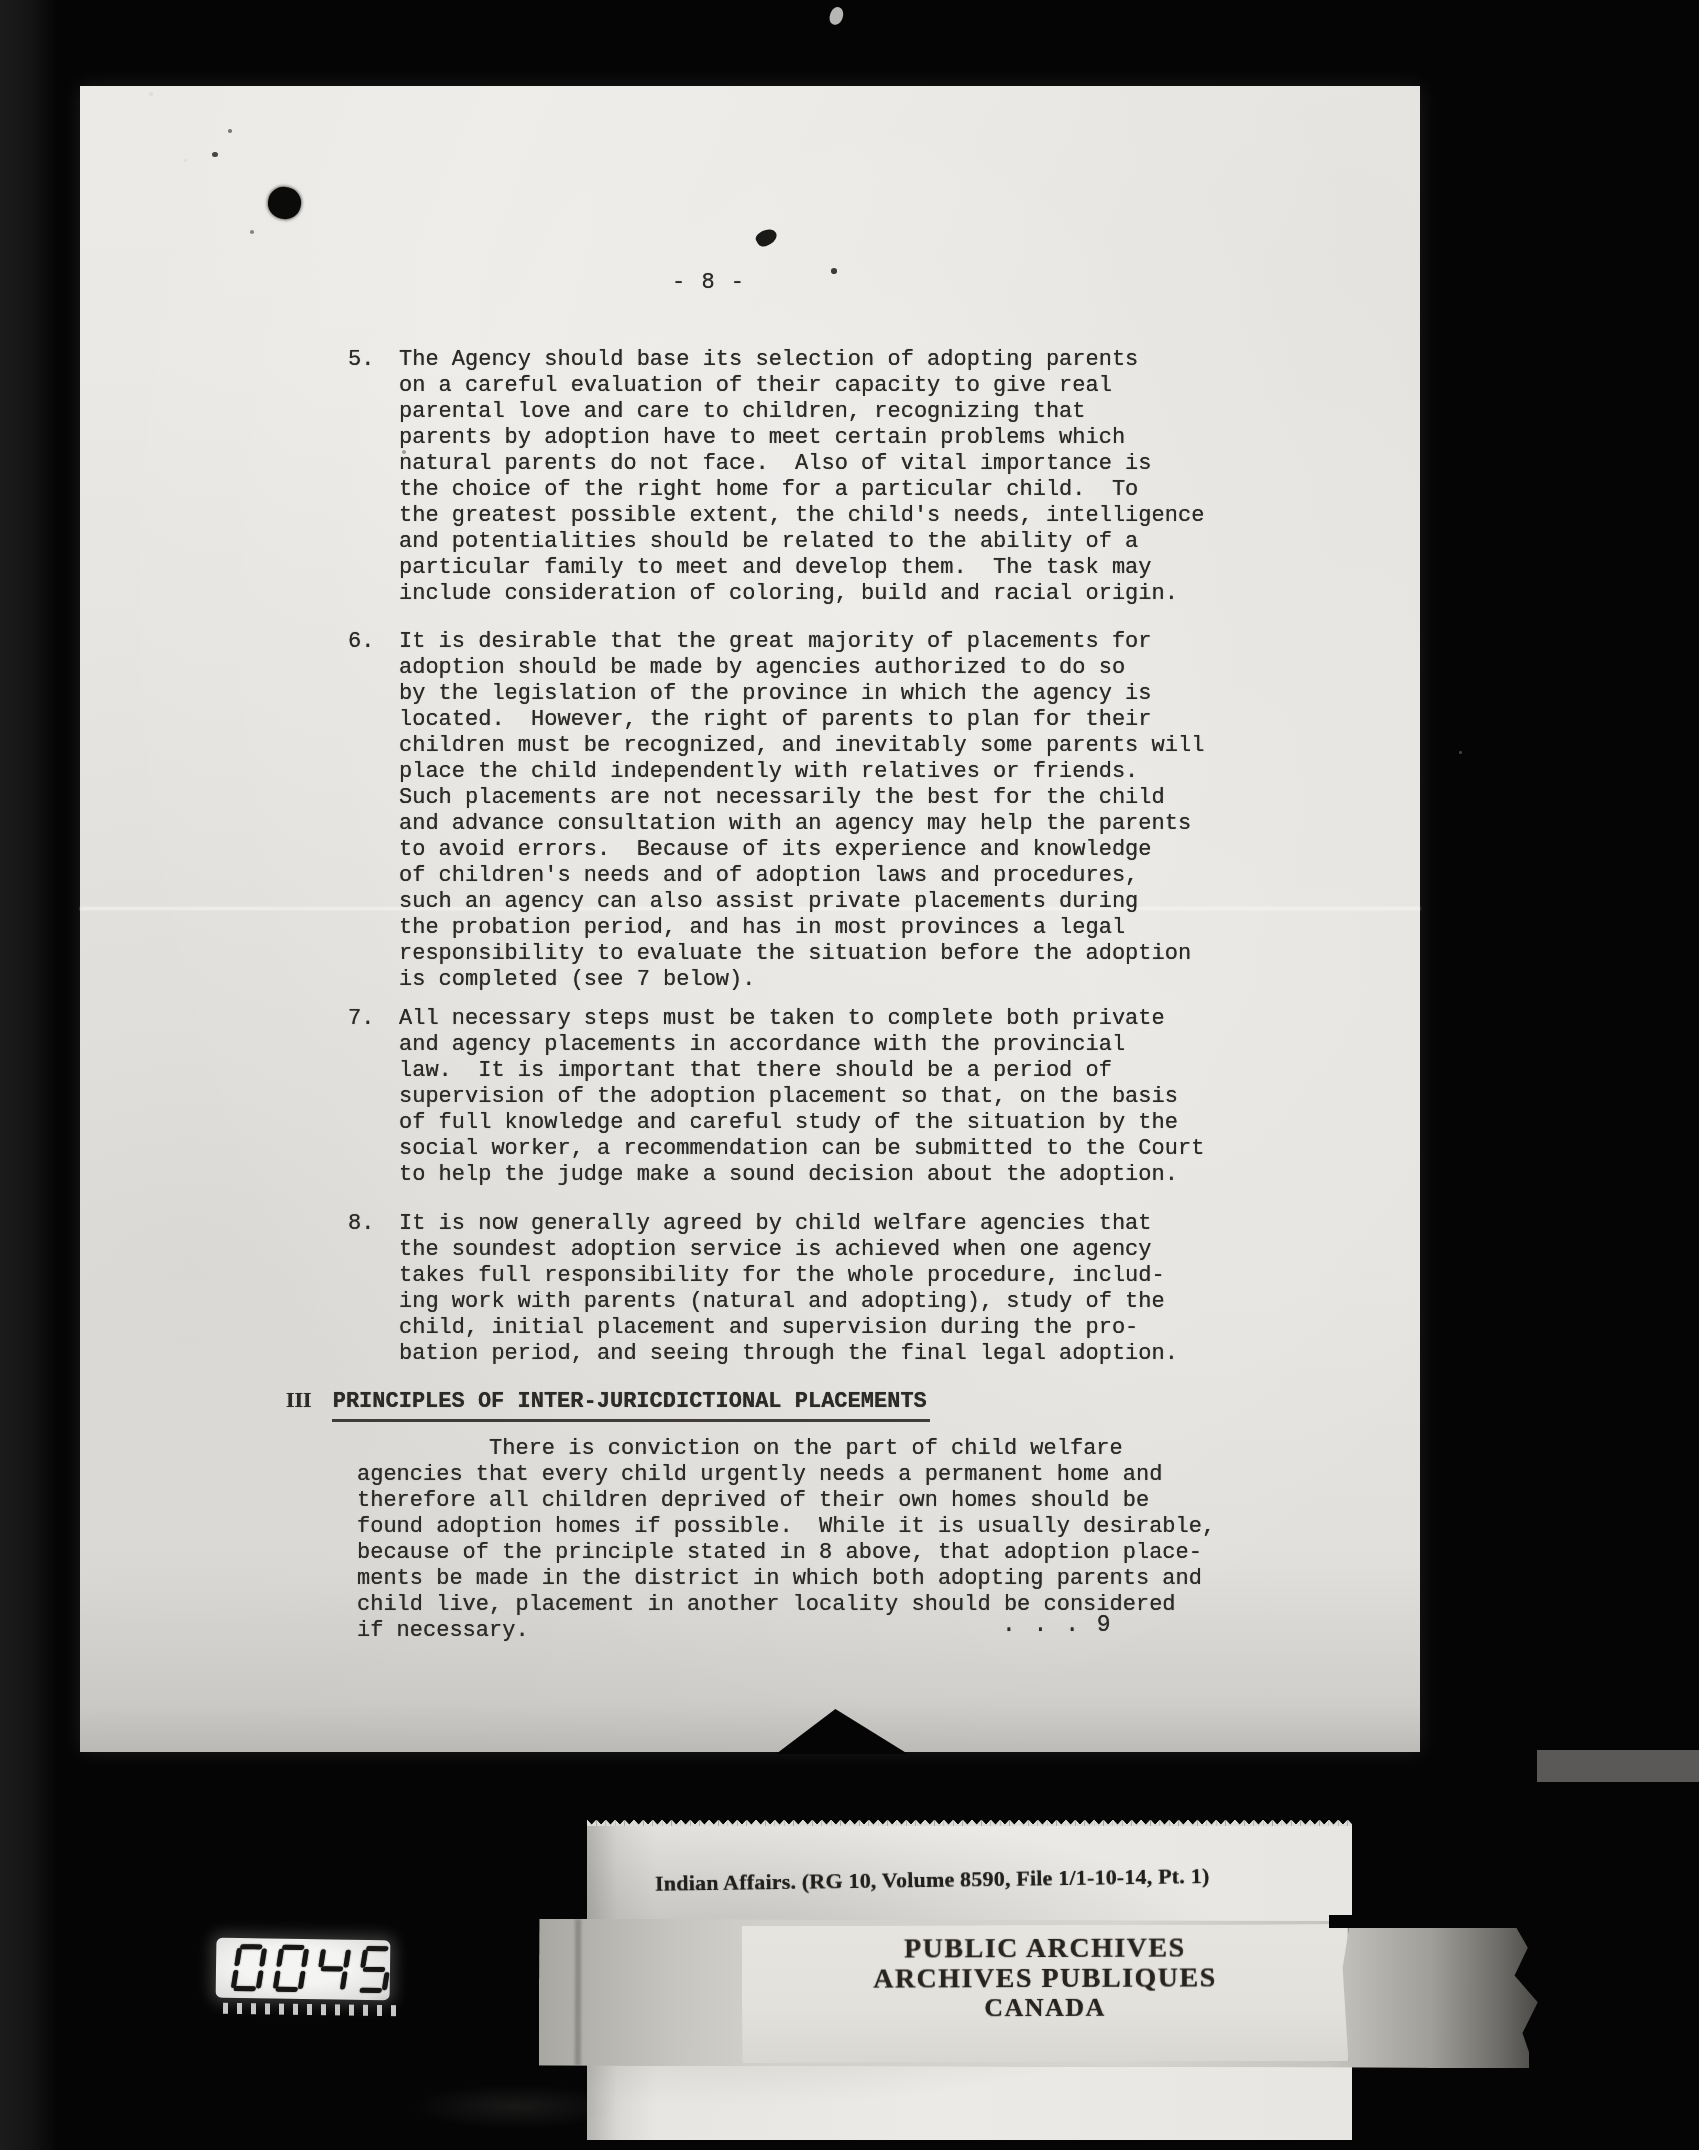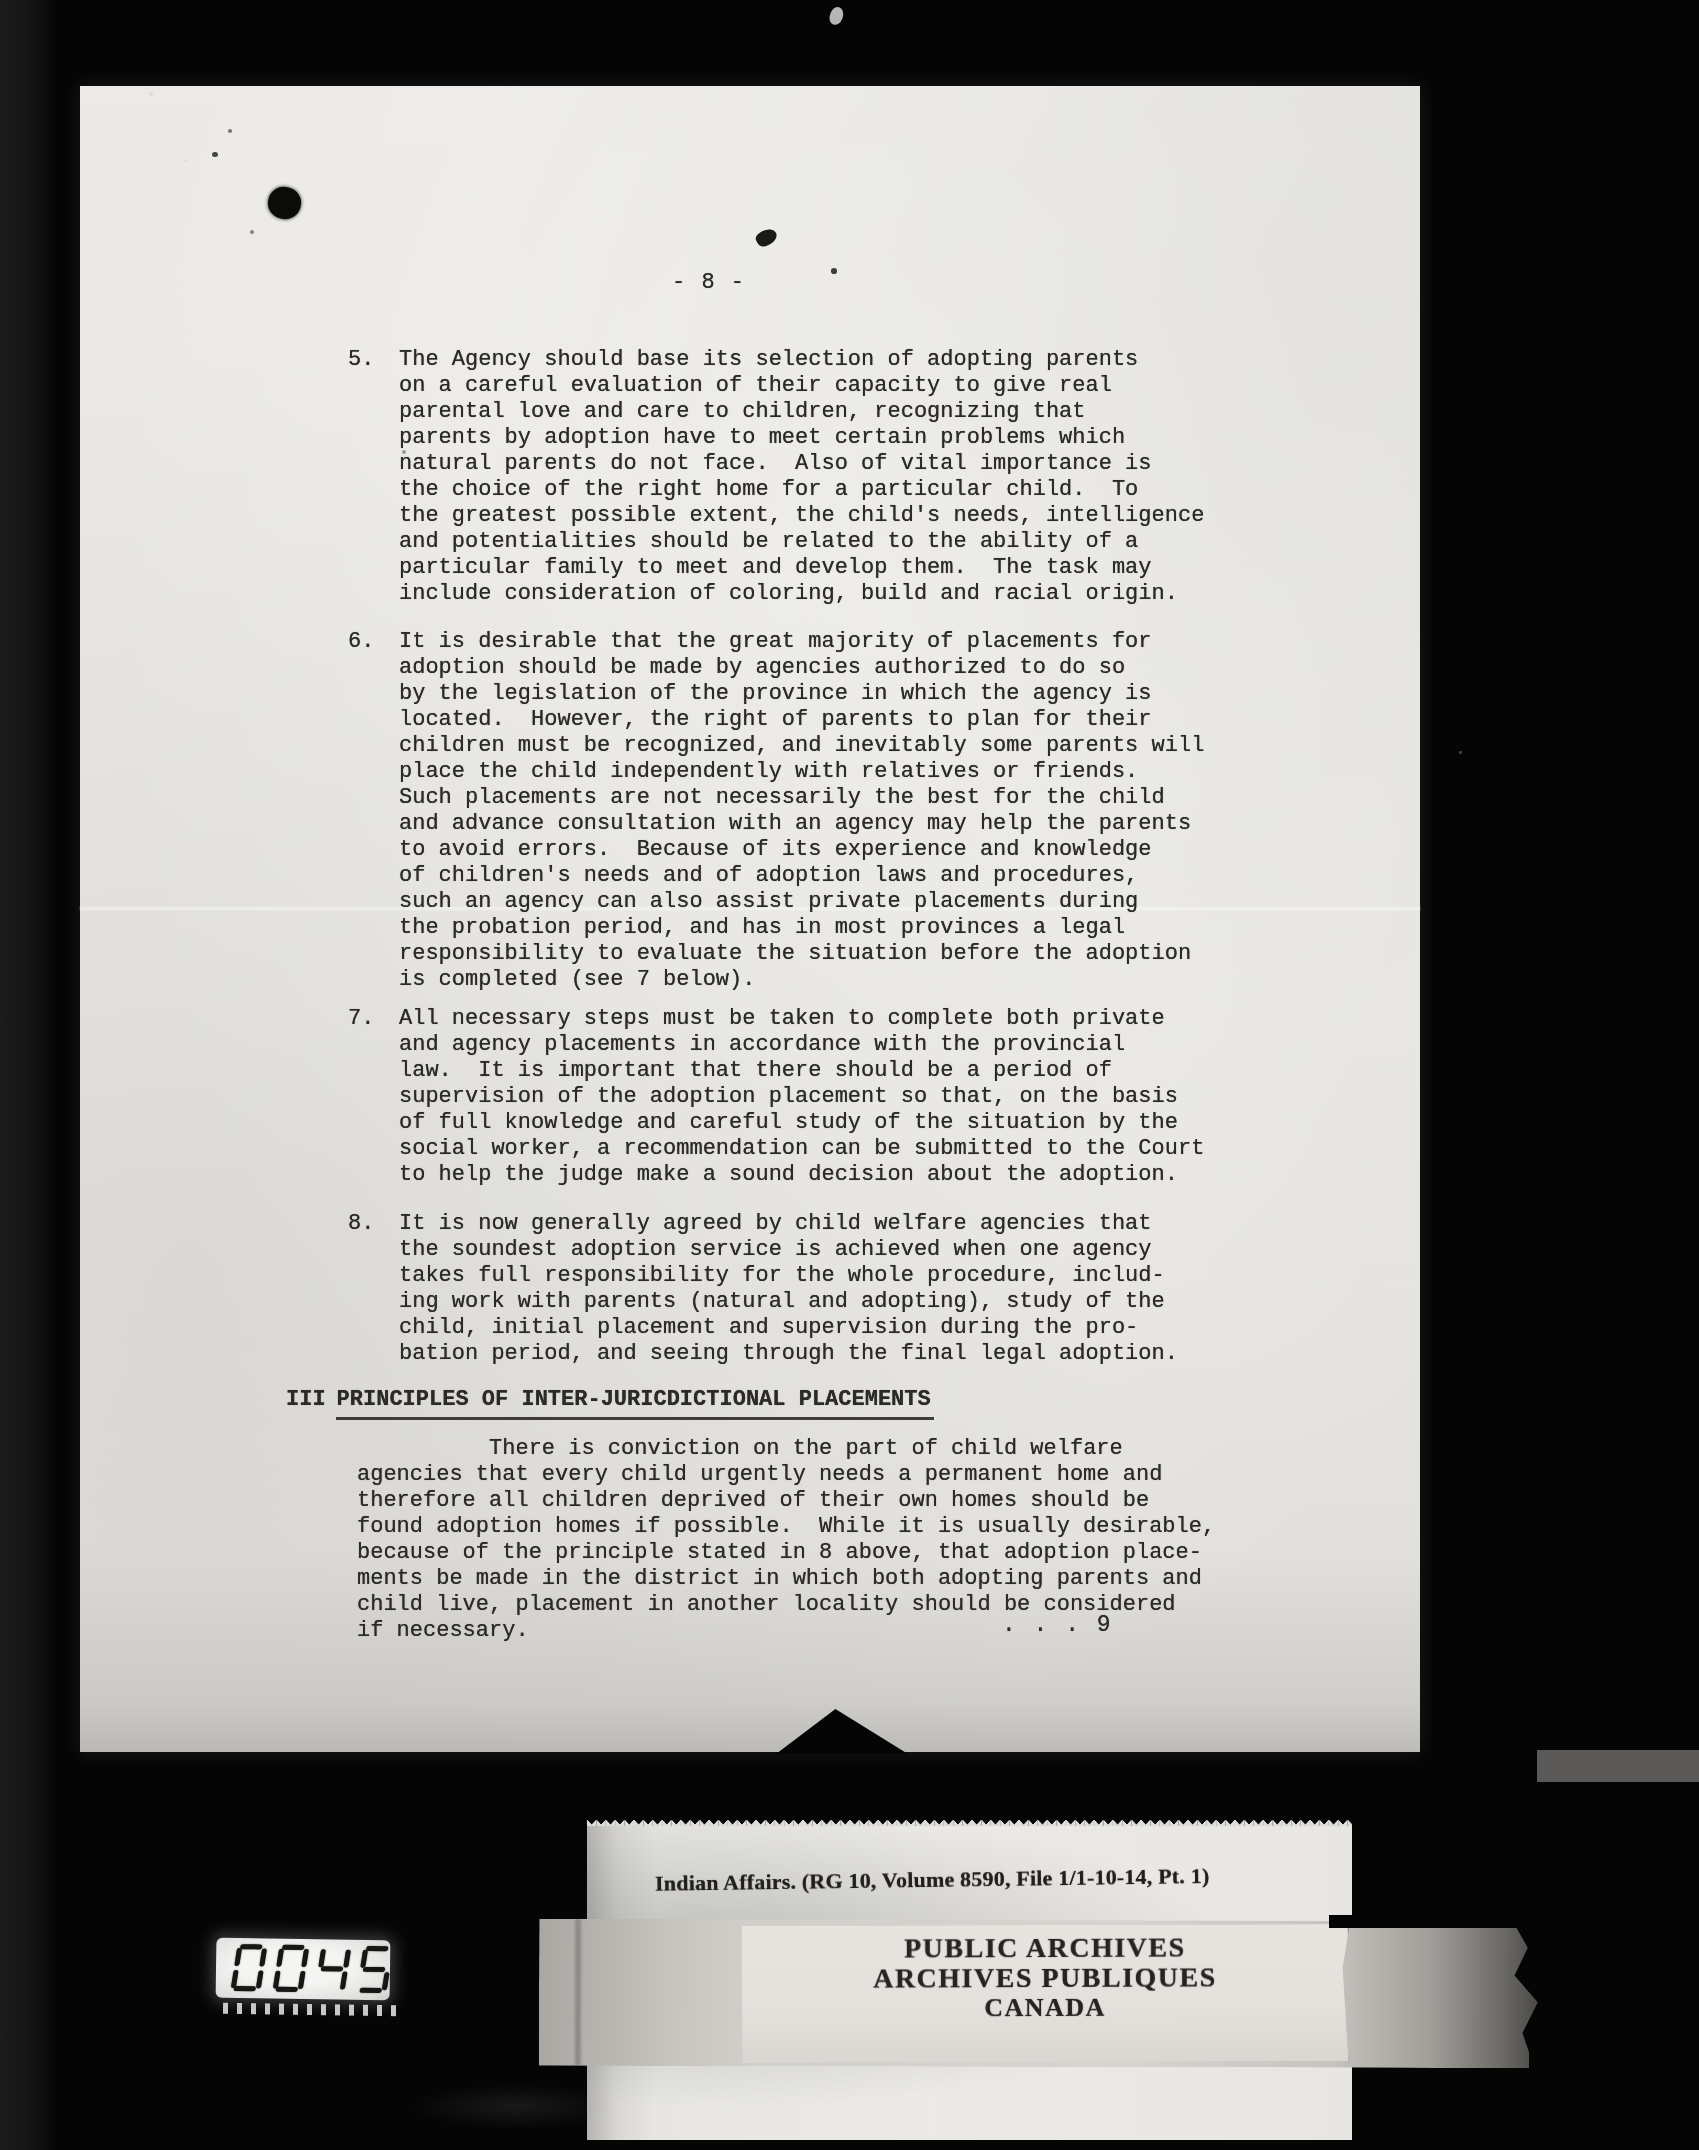--- a/index.html
+++ b/index.html
@@ -16,22 +16,22 @@
   .page::before{content:"";position:absolute;inset:0;
         background:radial-gradient(ellipse at 8% 70%, rgba(120,120,118,.10), transparent 55%),
                    radial-gradient(ellipse at 95% 10%, rgba(120,120,118,.08), transparent 50%);}
   .typed-layer{position:absolute;inset:0;filter:blur(0.2px);color:#2b2a27;
         text-shadow:0 0 0.7px rgba(43,42,39,.85);}
   .typed{font-size:22px;line-height:26px;white-space:pre-wrap;}
   .page-number{position:absolute;left:592px;top:184px;font-size:22px;letter-spacing:1.5px;}
   .item{position:absolute;left:268px;display:grid;grid-template-columns:51px 1fr;width:969px;}
   .item-5{top:261px;} .item-6{top:543px;} .item-7{top:920px;} .item-8{top:1125px;}
   .section-heading{position:absolute;left:206px;top:1301px;font-weight:bold;font-size:22px;line-height:26px;}
-  .section-heading .numeral{display:inline-block;}
-  .section-heading .title{display:inline-block;margin-left:10px;padding:0 3px 4px 1px;
+  .section-heading .numeral{display:inline-block;font-family:Liberation Serif, serif;}
+  .section-heading .title{display:inline-block;margin-left:20px;padding:0 3px 4px 1px;
         border-bottom:3px solid rgba(40,38,35,.88);}
   .closing{position:absolute;left:277px;top:1350px;width:988px;}
   .continuation{position:absolute;left:922px;top:1526px;font-size:23px;letter-spacing:2px;}
   
   .punch-hole{position:absolute;left:188px;top:101px;width:33px;height:32px;border-radius:48%;
         background:#0b0b0a;box-shadow:0 0 3px 1px rgba(20,20,20,.55);transform:rotate(12deg);}
   .speck{position:absolute;border-radius:50%;background:#1d1d1b;}
   .ink-blot{position:absolute;left:676px;top:144px;width:21px;height:15px;background:#1a1a18;
         border-radius:40% 60% 55% 45%;transform:rotate(-28deg);}
   .scratch-line{position:absolute;left:0;top:821px;width:1340px;height:2.5px;

